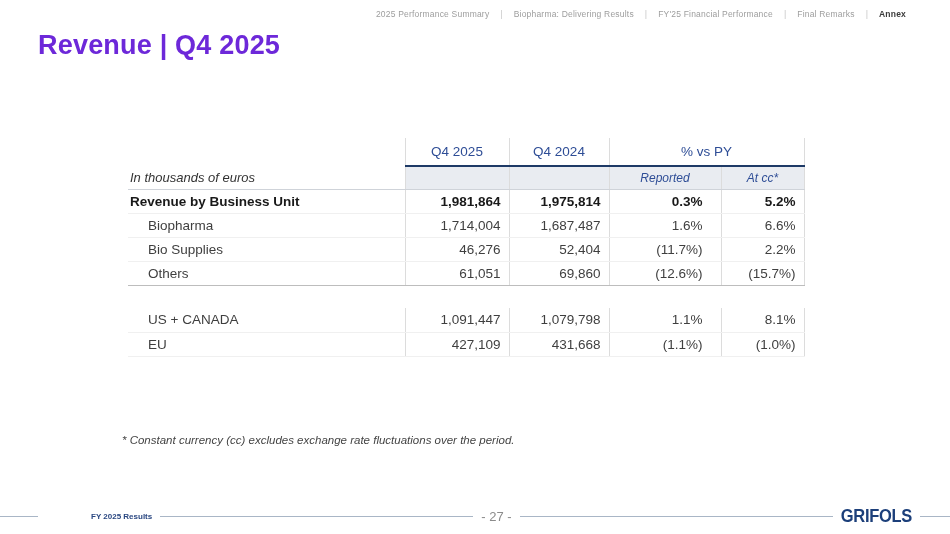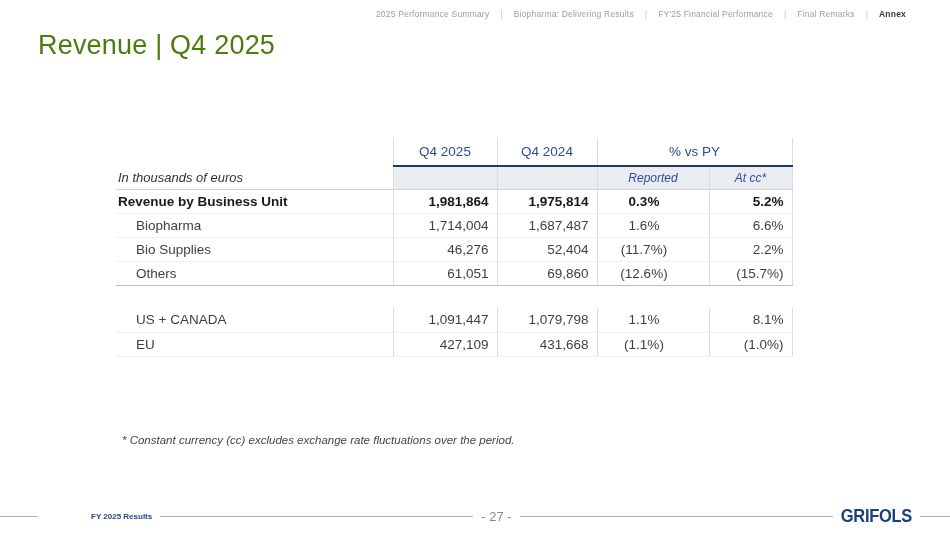--- a/index.html
+++ b/index.html
@@ -6,35 +6,35 @@
   html,body { width:950px; height:534px; }
   body { font-family:"Liberation Sans", sans-serif; background:#ffffff; position:relative; overflow:hidden; }
 
   
   .top-nav { position:absolute; top:9px; right:44px; display:flex; align-items:center; font-size:8.5px; color:#9d9d9d; white-space:nowrap; }
   .top-nav .sep { color:#c9c9c9; margin:0 11px; font-size:9px; }
   .top-nav .item { letter-spacing:0.2px; cursor:default; }
   .top-nav .item.active { color:#3a3a3a; font-weight:bold; }
 
   
-  .slide-title { position:absolute; left:38px; top:30px; font-size:27px; font-weight:normal; color:#4d7c0f; letter-spacing:0.2px; }
+  .slide-title { position:absolute; left:38px; top:30px; font-size:27px; font-weight:bold; color:#6d28d9; letter-spacing:0.2px; }
 
   
-  table.rev { position:absolute; left:116px; top:138px; width:676px; border-collapse:collapse; table-layout:fixed; }
+  table.rev { position:absolute; left:128px; top:138px; width:676px; border-collapse:collapse; table-layout:fixed; }
   .vl { border-left:1px solid #dcdcdc; }
   .vr { border-right:1px solid #dcdcdc; }
   .head-row th { height:28px; font-size:13.5px; font-weight:normal; color:#2e4d96; text-align:center; border-bottom:2.5px solid #1e3a66; }
   .head-row th.lbl-h { border-bottom:none; }
   .sub-row td { height:23px; border-bottom:1px solid #cfd3d9; }
   .sub-row td.gray { background:#e9ecf1; }
   .unit-lbl { font-style:italic; font-size:13px; color:#333333; padding-left:2px; }
   .sub-h { font-style:italic; font-size:12px; color:#2e4d96; text-align:center; }
   td.cell { height:24px; font-size:13.5px; color:#3f3f3f; border-bottom:1px solid #f0f0f0; }
   td.num { text-align:right; padding-right:8px; }
-  td.num.rep { padding-right:18px;text-align:center; }
+  td.num.rep { padding-right:18px; }
   td.row-label { padding-left:20px; }
   tr.section-head td { font-weight:bold; color:#191919; }
   tr.section-head td.row-label { padding-left:2px; }
   tr.sec-end td { border-bottom:1px solid #bdbdbd; }
   tr.spacer td { height:23px; border:none; }
 
   
   .footnote { position:absolute; left:122px; top:434px; font-style:italic; font-size:11.5px; color:#444444; }
 
   

